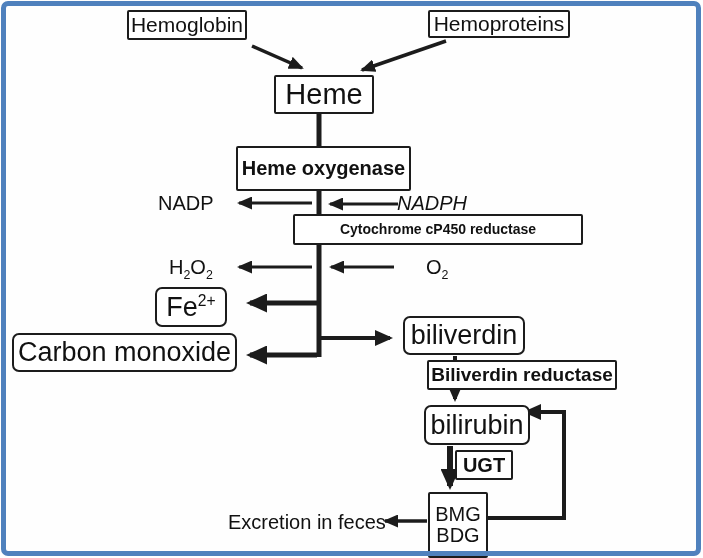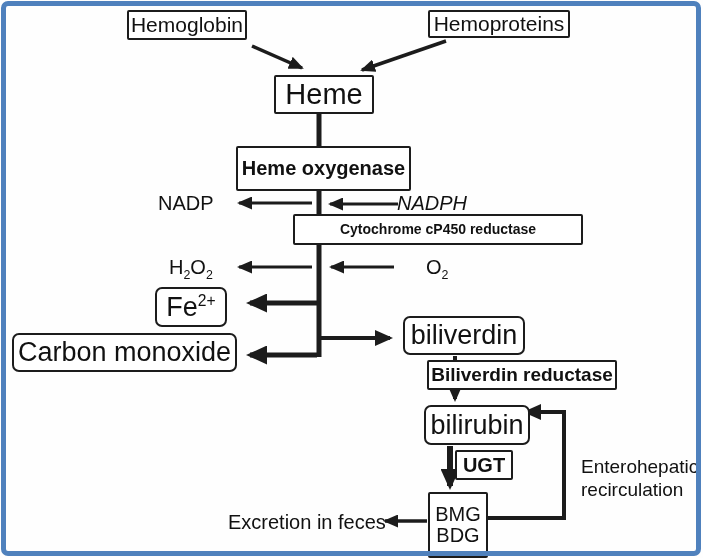--- a/index.html
+++ b/index.html
@@ -125,19 +125,15 @@
   <div class="freelabel" style="left:151px;top:191px;">NADP</div>
 
   <div class="freelabel" style="left:390px;top:191px;font-style:italic;">NADPH</div>
 
   <div class="freelabel" style="left:162px;top:255px;"><span>H</span><sub>2</sub><span>O</span><sub>2</sub></div>
 
   <div class="freelabel" style="left:419px;top:255px;"><span>O</span><sub>2</sub></div>
 
   <div class="freelabel" style="left:221px;top:510px;">Excretion in feces</div>
 
-  <div class="freelabel" style="left:574px;top:456px;font-size:19px;">
-    <div>Enterohepatic</div>
-    <div>recirculation</div>
-  </div>
 
   <div id="frame"></div>
 </div>
 
 </body></html>

